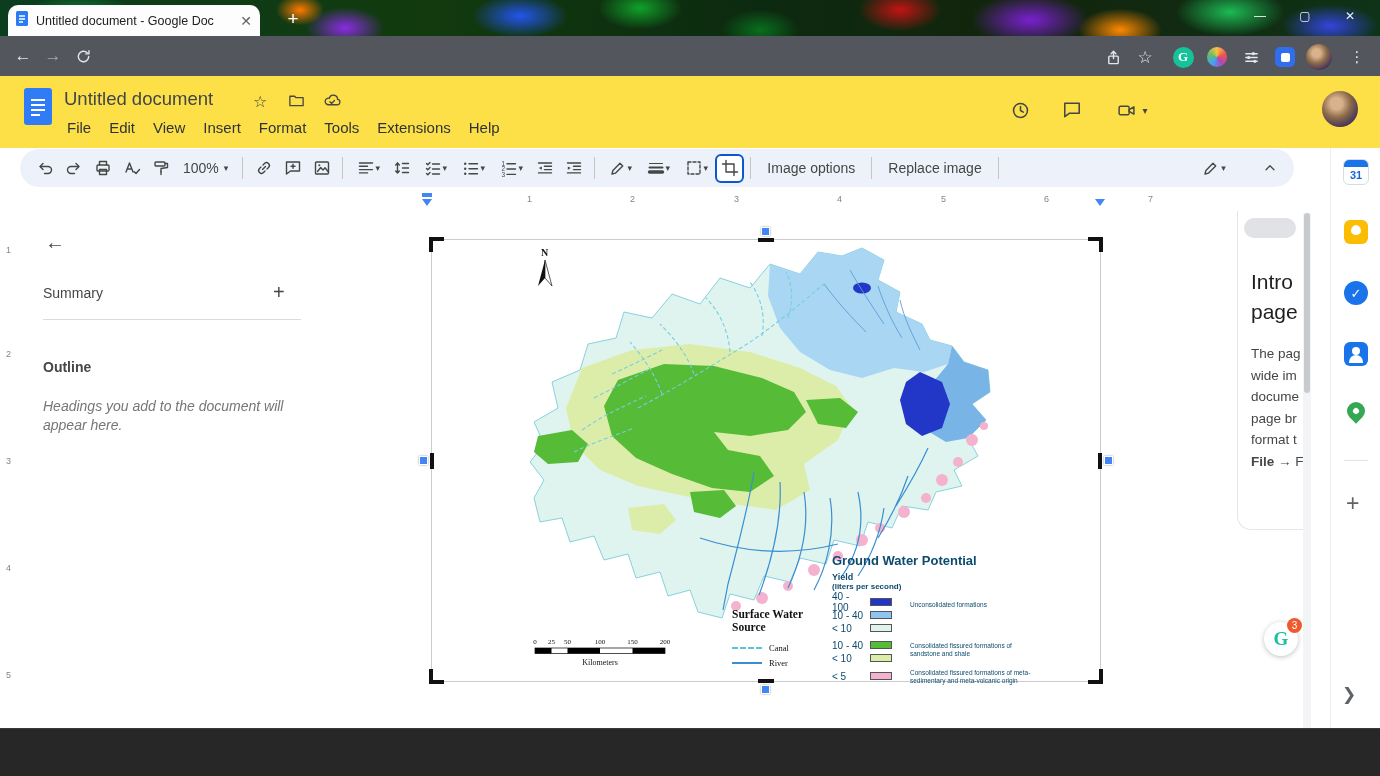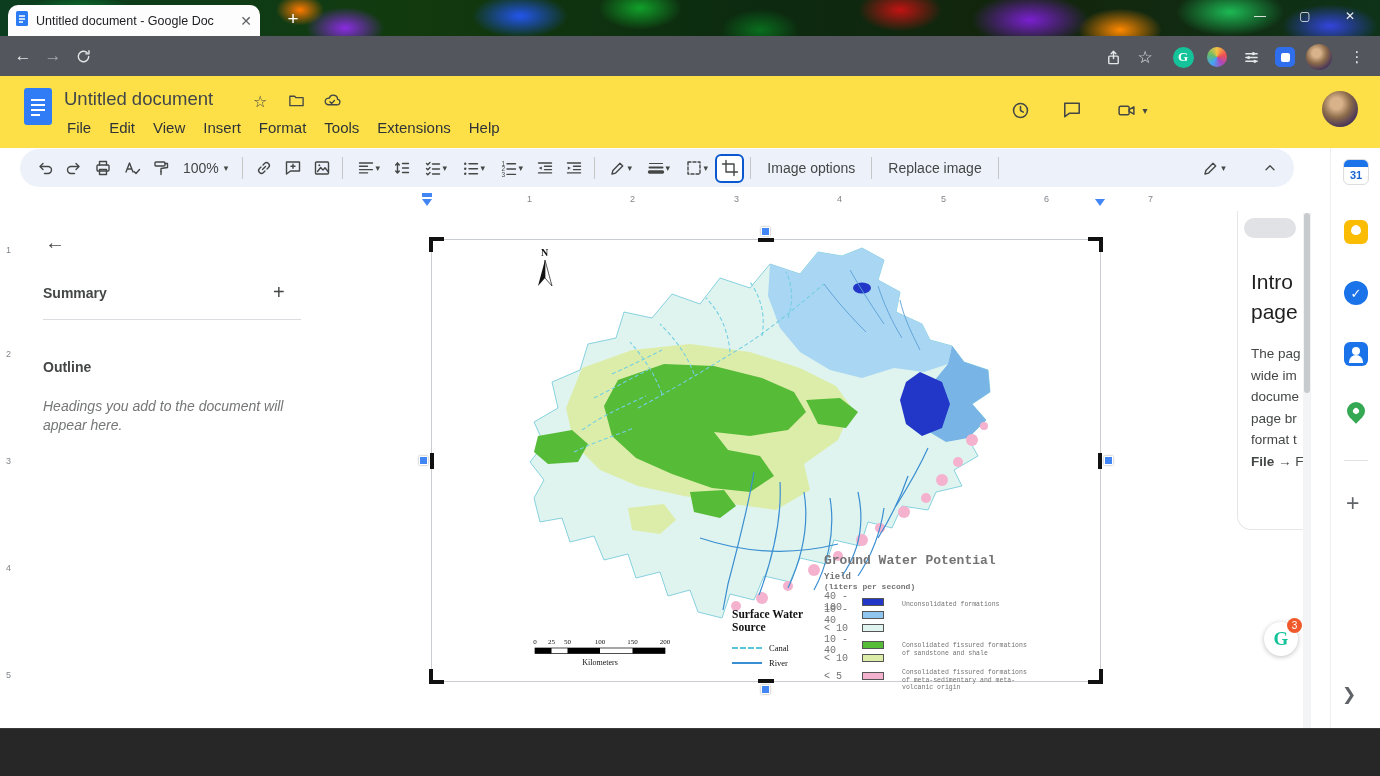--- a/index.html
+++ b/index.html
@@ -60,21 +60,21 @@
 
 .rulerh{position:absolute;left:325px;top:190px;width:985px;height:23px;background:#fff}
 .rnum{position:absolute;top:4px;font-size:9px;color:#80868b}
 .rvnum{position:absolute;left:6px;font-size:9px;color:#80868b}
 .rtri{width:0;height:0;border-left:5px solid transparent;border-right:5px solid transparent;border-top:7px solid #4285f4;position:absolute}
 .rrect{position:absolute;width:10px;height:4px;background:#4285f4}
 
 
 .outline{position:absolute;left:20px;top:213px;width:305px;height:515px;background:#fff}
 .backarrow{position:absolute;left:25px;top:18px;font-size:20px;color:#444746}
-.sumlbl{position:absolute;left:23px;top:72px;font-size:14px;color:#444746;font-weight:bold}
+.sumlbl{position:absolute;left:23px;top:72px;font-size:14px;color:#444746;font-weight:normal}
 .sumplus{position:absolute;left:253px;top:68px;font-size:20px;color:#444746}
 .odiv{position:absolute;left:23px;top:106px;width:258px;height:1px;background:#dadce0}
 .outlbl{position:absolute;left:23px;top:146px;font-size:14px;color:#444746;font-weight:bold}
 .ohint{position:absolute;left:23px;top:184px;width:258px;font-size:14px;font-style:italic;color:#747775;line-height:19px}
 
 
 .canvas{position:absolute;left:325px;top:213px;width:978px;height:515px;background:#fff}
 .scrollbar{position:absolute;left:1303px;top:213px;width:8px;height:515px;background:#f3f4f6}
 .sthumb{position:absolute;left:1304px;top:213px;width:6px;height:180px;background:#c8cbce;border-radius:3px}
 
@@ -90,21 +90,21 @@
 .eb.b{left:50%;bottom:-2px;margin-left:-8px;width:16px;height:4px}
 .eb.l{top:50%;left:-2px;margin-top:-8px;width:4px;height:16px}
 .eb.r{top:50%;right:-2px;margin-top:-8px;width:4px;height:16px}
 .bs{position:absolute;width:9px;height:9px;background:#4285f4;border:1px solid #fff;box-shadow:0 0 2px rgba(0,0,0,.4)}
 .bs.t{left:50%;top:-13px;margin-left:-5px}
 .bs.b{left:50%;bottom:-13px;margin-left:-5px}
 .bs.l{left:-13px;top:50%;margin-top:-5px}
 .bs.r{right:-13px;top:50%;margin-top:-5px}
 
 
-.lg{position:absolute;left:392px;top:313px;width:235px;font-family:Liberation Mono, monospace;color:#737373}
+.lg{position:absolute;left:400px;top:313px;width:235px;font-family:Liberation Sans, sans-serif;color:#0c4a6e}
 .lg-title{font-size:13px;font-weight:bold}
 .lg-yield{font-size:9px;font-weight:bold;margin-top:4px}
 .lg-unit{font-size:8px;font-weight:bold}
 .lg-rows{position:relative;margin-top:6px;height:92px}
 .lg-row{position:absolute;display:flex;align-items:center;height:10px}
 .lg-val{width:34px;font-size:10px}
 .lg-sw{width:22px;height:8px;border:1px solid #555;margin-left:4px}
 .lg-grp{position:absolute;left:78px;width:128px;font-size:6.5px;line-height:7.5px}
 .sws{position:absolute;left:300px;top:368px;font-family:"Liberation Serif","DejaVu Serif",serif;color:#111}
 .sws-title{font-size:11.5px;font-weight:bold;line-height:13px}

